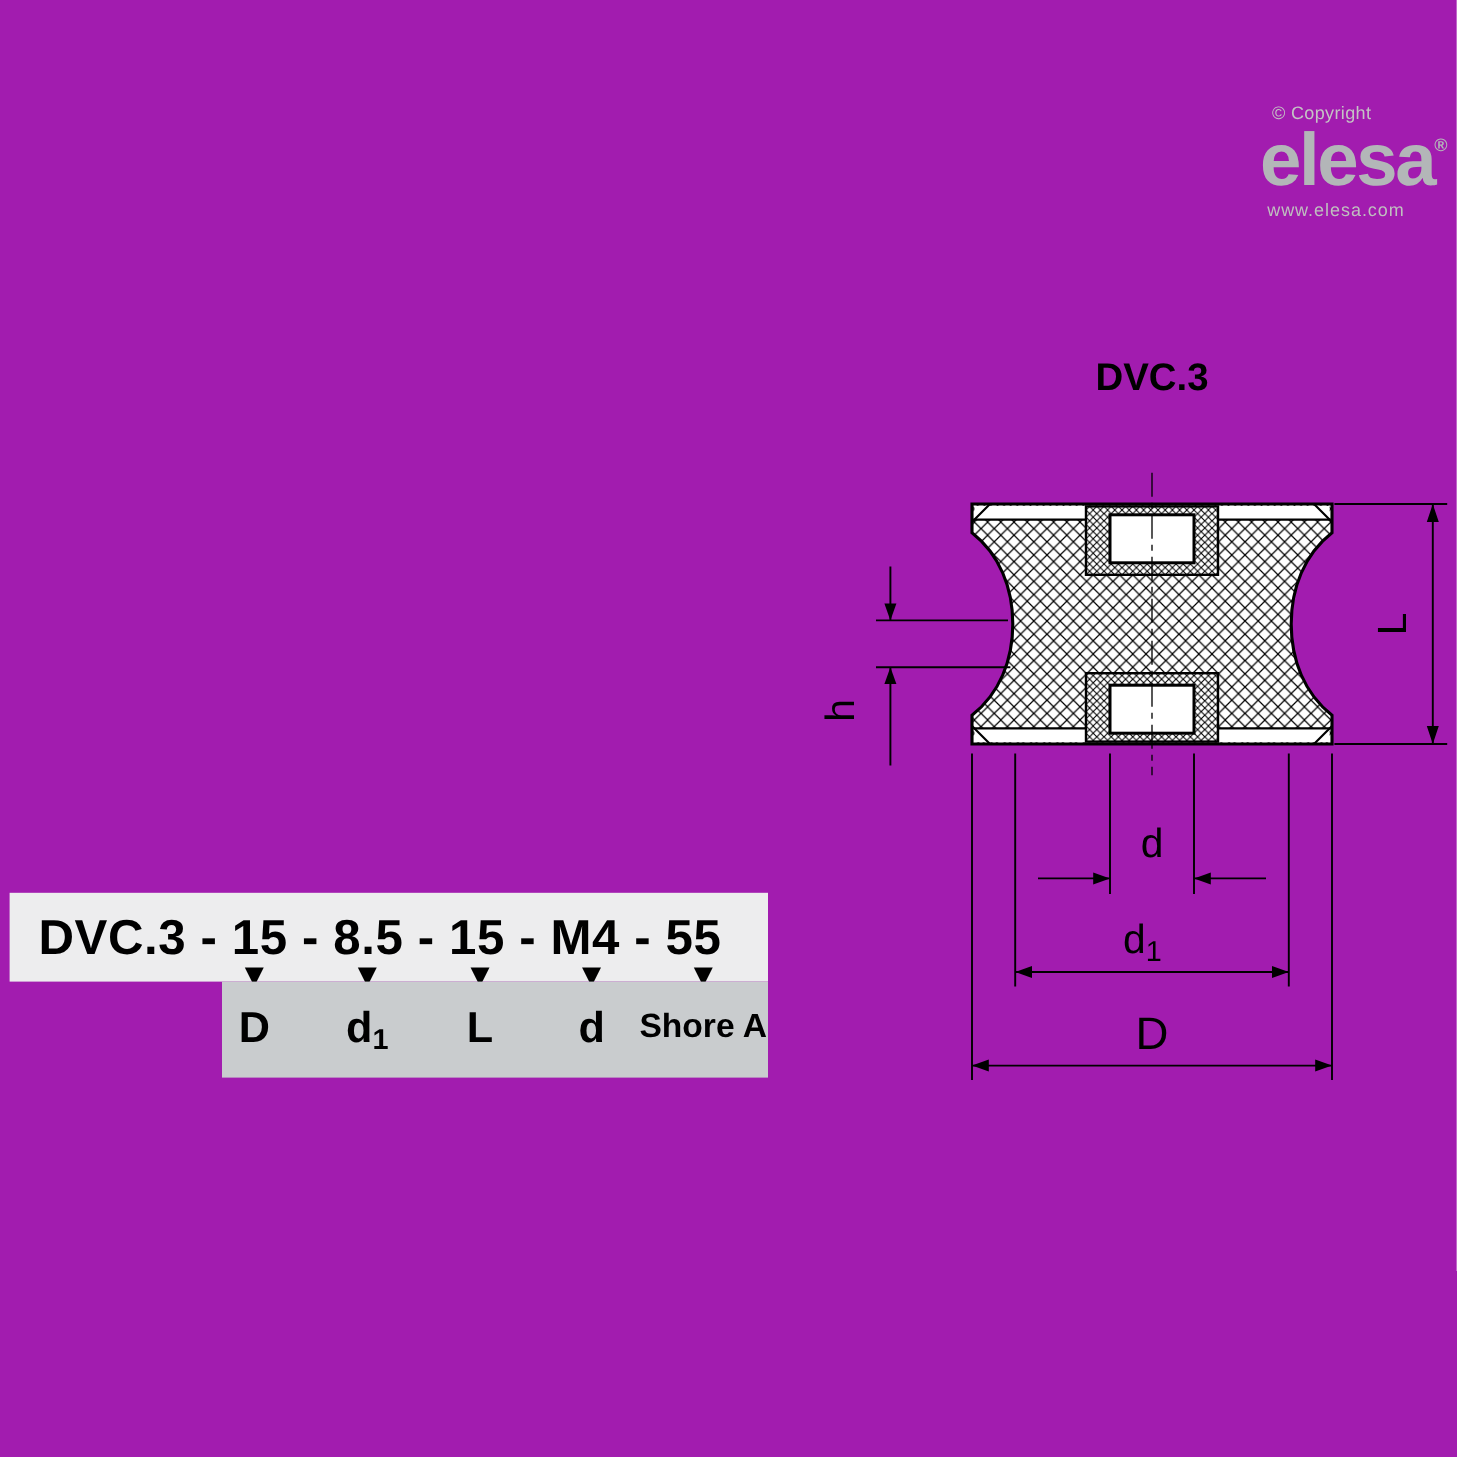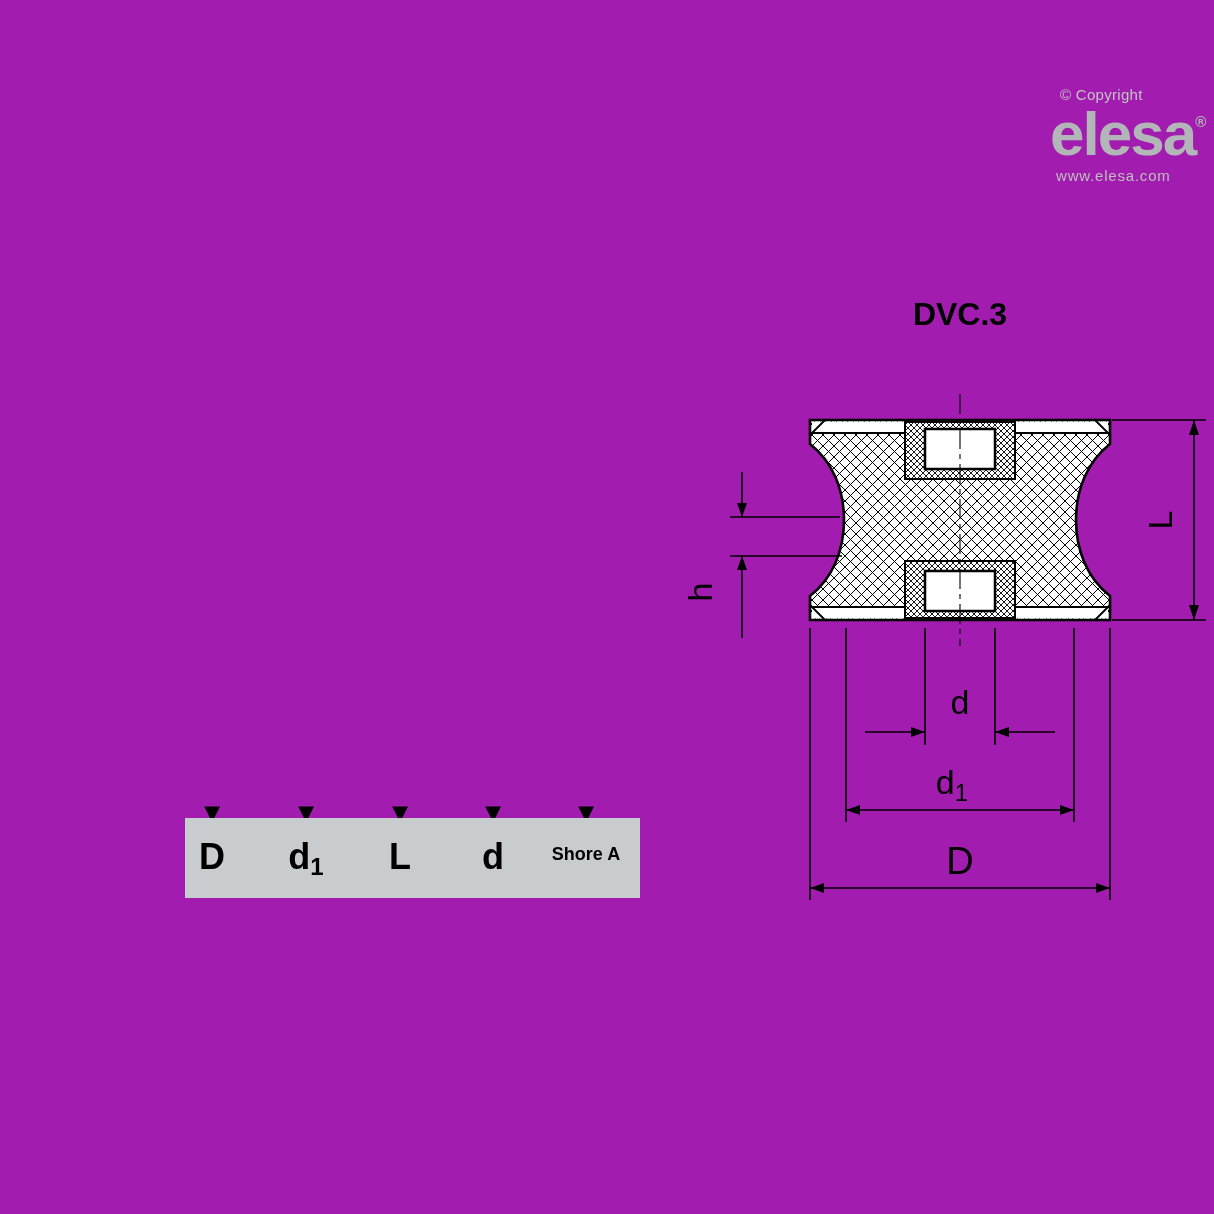--- a/index.html
+++ b/index.html
@@ -33,21 +33,21 @@
   .label-box { position:absolute; left:185px; top:818px; width:455px; height:80px; background:#c9ccce; }
   .pointer {
     position:absolute; top:800px; transform:translateX(-50%);
     font-size:27px; line-height:1; color:#000;
   }
   .dim-label {
     position:absolute; top:50%; transform:translate(-50%,-50%);
     font-size:36px; font-weight:bold; white-space:nowrap;
   }
   .dim-label .sub { font-size:24px; font-weight:bold; vertical-align:-6px; }
-  .dim-label.small { font-size:18px; }
+  .dim-label.small { font-size:28px; }
 </style>
 </head>
 <body>
 
 <div class="page">
 
   <div class="branding">
     <div class="copyright">© Copyright</div>
     <div class="logo"><span>elesa</span><span class="reg">®</span></div>
     <div class="website">www.elesa.com</div>
@@ -128,20 +128,23 @@
       <g stroke="#000" stroke-width="1.6">
         <path d="M130 248 V520 M430 248 V520" fill="none"></path>
         <path d="M130 508 H430" fill="none"></path>
         <polygon points="130,508 144,503 144,513" stroke="none" fill="#000"></polygon>
         <polygon points="430,508 416,503 416,513" stroke="none" fill="#000"></polygon>
       </g>
       <text x="280" y="494" text-anchor="middle" font-size="38">D</text>
     </svg>
   </div>
 
+  <div class="code-box">
+    <span>DVC.3 - 15 - 8.5 - 15 - M4 - 55</span>
+  </div>
 
   <span class="pointer" style="left:212px">▼</span>
   <span class="pointer" style="left:306px">▼</span>
   <span class="pointer" style="left:400px">▼</span>
   <span class="pointer" style="left:493px">▼</span>
   <span class="pointer" style="left:586px">▼</span>
 
   <div class="label-box">
     <span class="dim-label" style="left:27px"><span>D</span><span class="sub"></span></span>
     <span class="dim-label" style="left:121px"><span>d</span><span class="sub">1</span></span>

